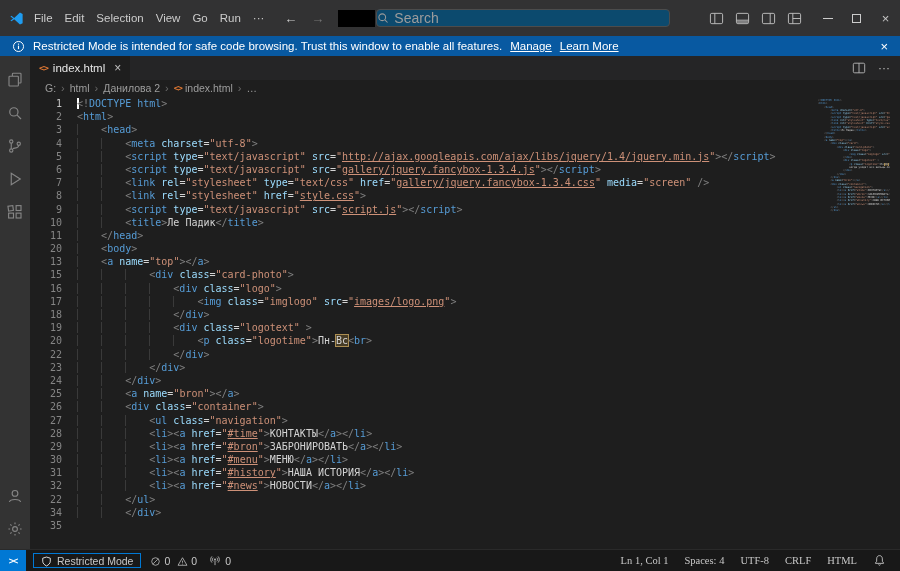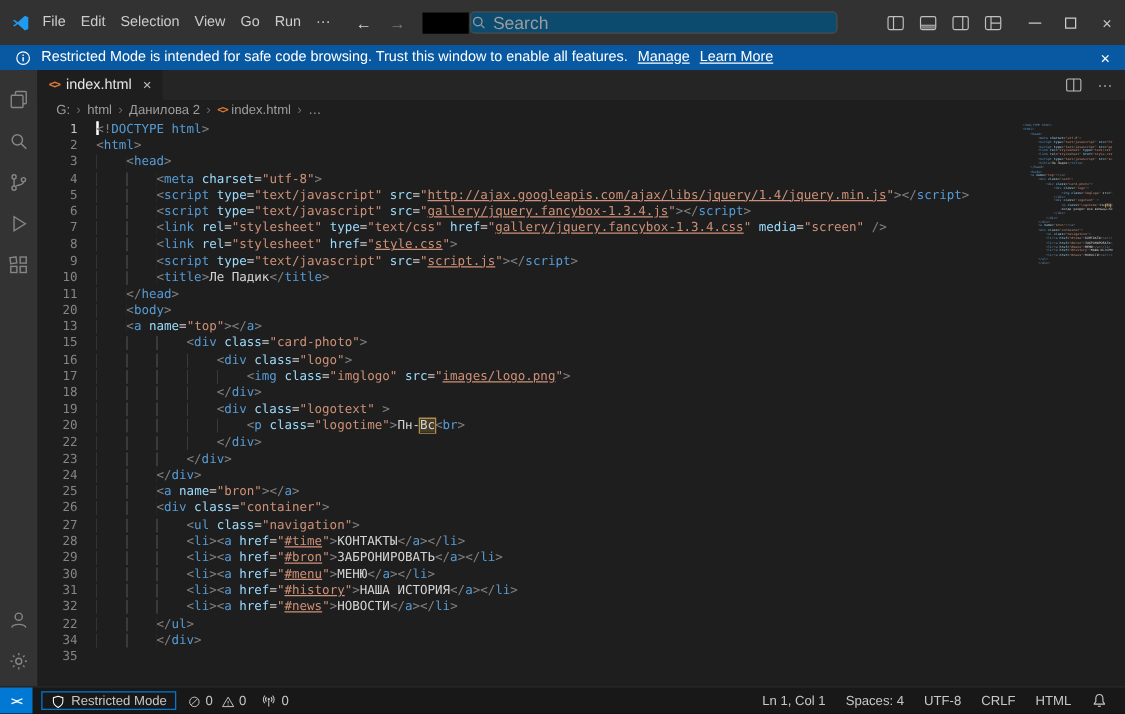--- a/index.html
+++ b/index.html
@@ -70,21 +70,21 @@
   .minimap .ws { background: none; }
   .minimap .su { text-decoration: none; }
 
   
   .statusbar { height: 22px; flex: none; background: var(--statusbar-bg); border-top: 1px solid #2a2a2a; display: flex; align-items: center; font-size: 10.5px; color: #c8c8c8; }
   .remote { height: 100%; width: 26px; background: var(--accent); color: #ffffff; display: flex; align-items: center; justify-content: center; font-size: 9px; font-weight: bold; letter-spacing: -1px; flex: none; cursor: pointer; }
   .sb-item { display: flex; align-items: flex-end; gap: 4px; padding: 0 6px; cursor: pointer; white-space: nowrap; }
   .restricted { border: 1px solid var(--accent); height: 15px; margin-left: 7px; padding: 0 7px; gap: 5px; }
   .problems { gap: 3px; margin-left: 3px; }
   .sb-right { margin-left: auto; display: flex; align-items: center; padding-right: 6px; }
-  .sb-right .sb-item { padding: 0 8px; }
+  .sb-right .sb-item { padding: 0 8px; font-family: Liberation Serif, serif; }
   svg { display: block; }
 </style>
 </head>
 <body>
 
 <div class="window">
 
   <div class="titlebar">
     <span class="logo">
       <svg width="15" height="15" viewBox="0 0 24 24">

